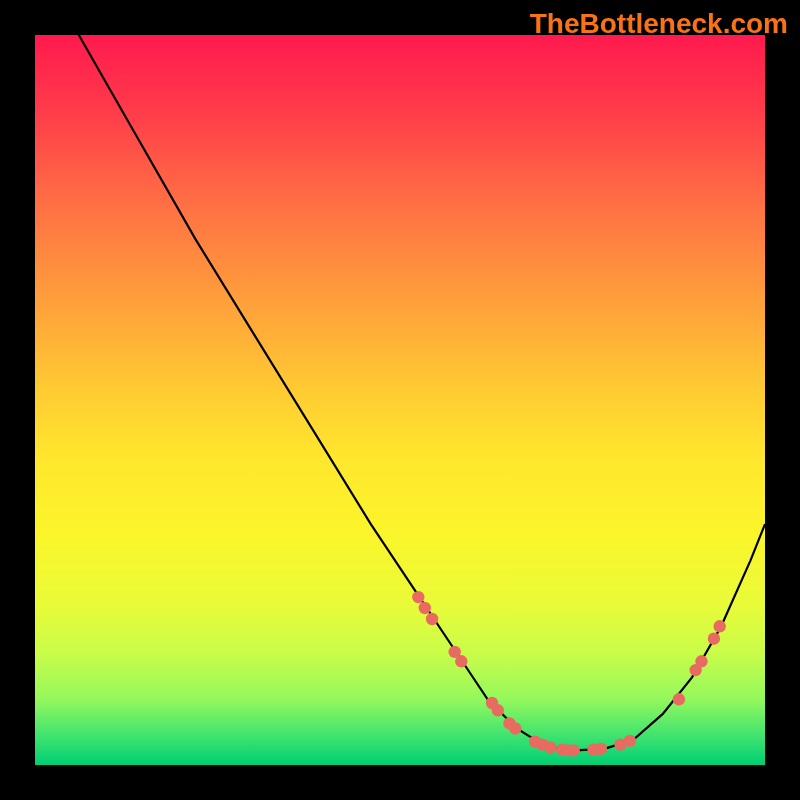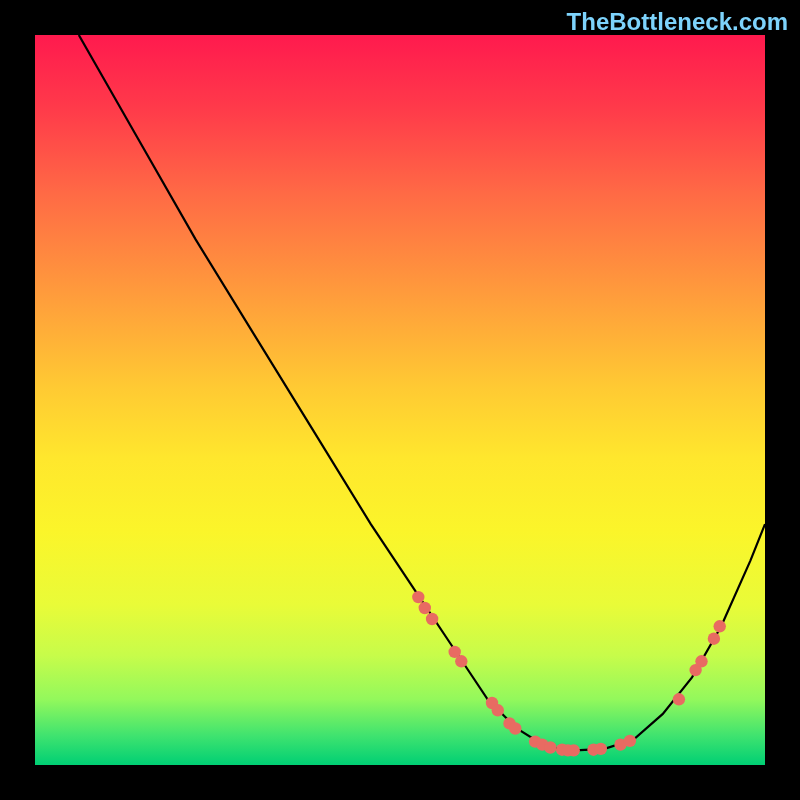--- a/index.html
+++ b/index.html
@@ -1,17 +1,17 @@
 <!DOCTYPE html>
 <html><head>
 <meta charset="utf-8">
 <style>
 body { margin: 0; padding: 0; background: #000; width: 800px; height: 800px; overflow: hidden; font-family: Arial, sans-serif; }
 .container { position: relative; width: 800px; height: 800px; background: #000; }
-.watermark { position: absolute; top: 8px; right: 12px; color: #7dd3fc; font-size: 24px; font-weight: bold; z-index: 20; }
+.watermark { position: absolute; top: 8px; right: 12px; color: #f97316; font-size: 28px; font-weight: bold; z-index: 20; }
 .plot { position: absolute; left: 35px; top: 35px; width: 730px; height: 730px; overflow: hidden; }
 .grad { position: absolute; inset: 0;
   background: linear-gradient(to bottom,
     #ff1a4e 0%,
     #ff3a4a 10%,
     #ff6b45 22%,
     #ff9a3c 35%,
     #ffc933 48%,
     #ffe72d 58%,
     #fbf52a 68%,

